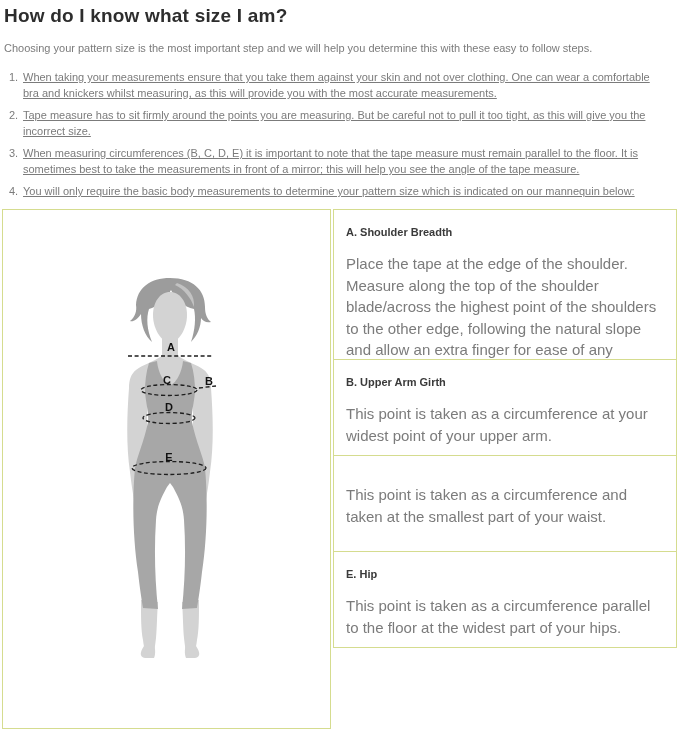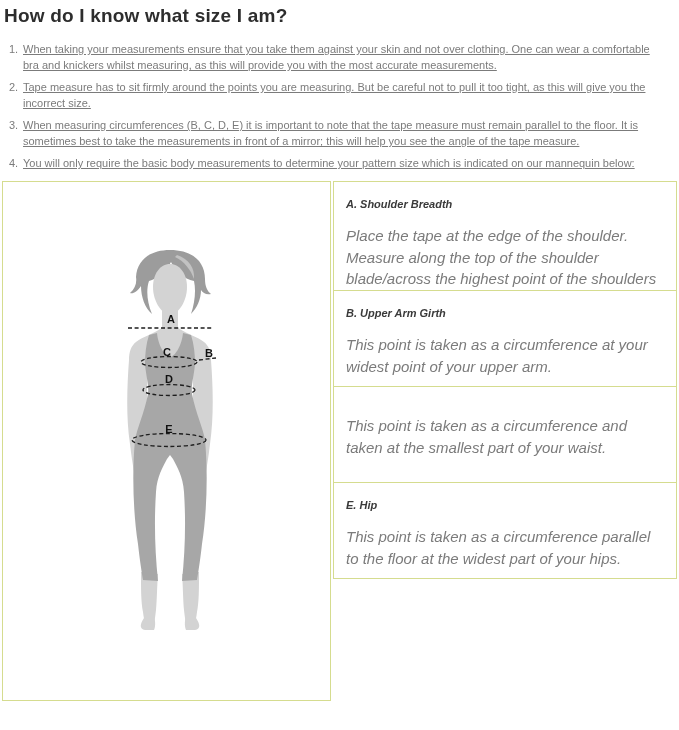--- a/index.html
+++ b/index.html
@@ -9,33 +9,34 @@
   .intro{font-size:11px;color:#7b7b7b;margin:0 0 13px 0;line-height:15px;}
   .steps{margin:0;padding:0 10px 0 0;}
   .step{display:flex;font-size:11px;color:#7b7b7b;line-height:16px;margin:0 0 6px 0;}
   .step-num{flex:none;width:19px;padding-left:5px;box-sizing:border-box;}
   .step-text{flex:1;text-decoration:underline;}
   .panels{display:flex;gap:2px;margin-left:-2px;margin-top:10px;width:675px;}
   .panel-left{flex:none;width:329px;height:520px;border:1px solid #d5dc8f;box-sizing:border-box;background:#fff;}
   .panel-left svg{display:block;}
   .sections{flex:none;width:344px;display:flex;flex-direction:column;}
   .section{border:1px solid #d5dc8f;box-sizing:border-box;background:#fff;padding:13px 12px 0 12px;overflow:hidden;}
-  .section + .section{margin-top:-1px;font-style:italic;}
-  .section.tall{height:110px;font-style:italic;}
+  .section + .section{margin-top:-1px;}
+  .section.tall{height:151px;}
   .section.short{height:97px;}
   .section h3{font-size:11px;font-weight:bold;color:#3a3a3a;margin:3px 0 0 0;}
   .section p{font-size:15px;color:#7b7b7b;line-height:21.5px;margin:15px 0 0 0;}
 </style>
 </head>
 <body>
 
 <div class="page">
 
   <h1 class="title">How do I know what size I am?</h1>
 
+  <p class="intro">Choosing your pattern size is the most important step and we will help you determine this with these easy to follow steps.</p>
 
   <div class="steps">
     <div class="step">
       <span class="step-num">1.</span>
       <span class="step-text">When taking your measurements ensure that you take them against your skin and not over clothing. One can wear a comfortable bra and knickers whilst measuring, as this will provide you with the most accurate measurements.</span>
     </div>
     <div class="step">
       <span class="step-num">2.</span>
       <span class="step-text">Tape measure has to sit firmly around the points you are measuring. But be careful not to pull it too tight, as this will give you the incorrect size.</span>
     </div>

